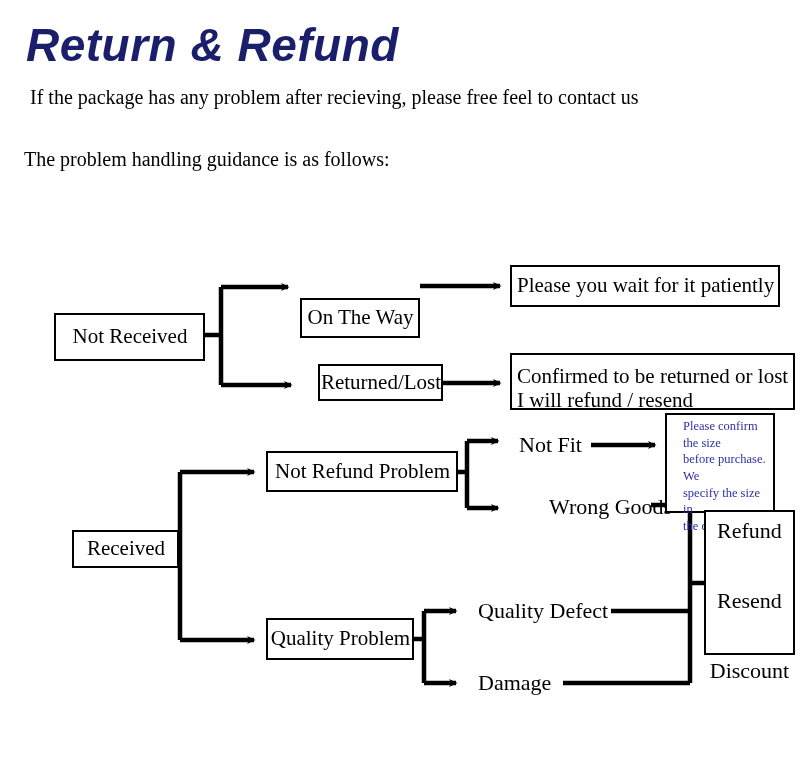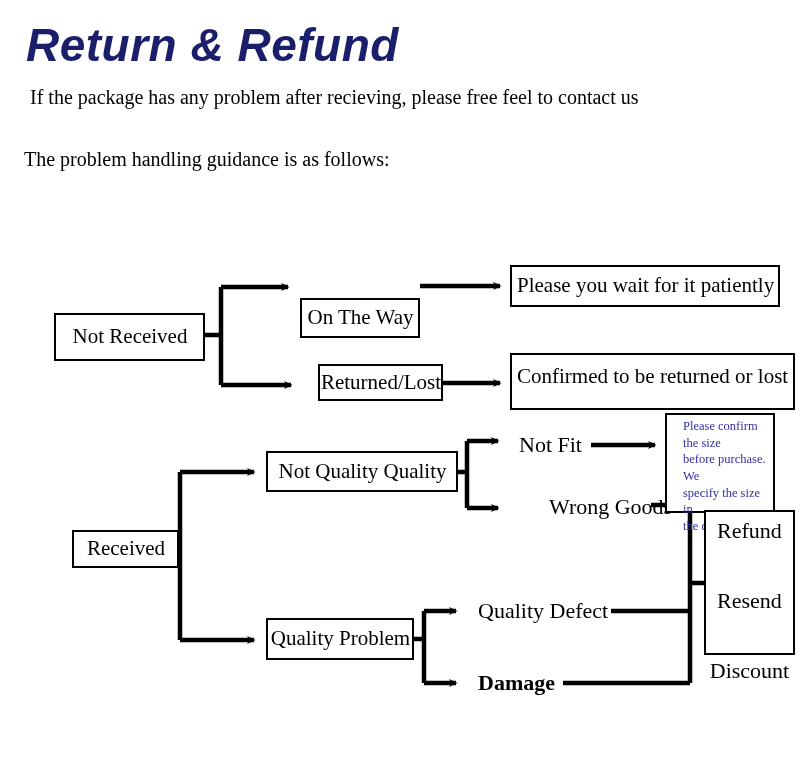--- a/index.html
+++ b/index.html
@@ -187,36 +187,37 @@
 
     <div class="node center" style="left:300px; top:266px; width:120px; height:40px;margin-top:32px;">On The Way</div>
 
     <div class="node center" style="left:318px; top:364px; width:125px; height:37px;">Returned/Lost</div>
 
     <div class="node" style="left:510px; top:265px; width:270px; height:42px;">Please you wait for it patiently</div>
 
     <div class="node multiline" style="left:510px; top:353px; width:285px; height:57px;">
       <div style="width:100%;">
         <div>Confirmed to be returned or lost</div>
+        <div>I will refund / resend</div>
       </div>
     </div>
 
     <div class="node center" style="left:72px; top:530px; width:107px; height:38px;">Received</div>
 
-    <div class="node center" style="left:266px; top:451px; width:192px; height:41px;">Not Quality Quality</div>
+    <div class="node center" style="left:266px; top:451px; width:192px; height:41px;">Not Refund Problem</div>
 
     <div class="node center" style="left:266px; top:618px; width:148px; height:42px;">Quality Problem</div>
 
     <div class="leaf" style="left:519px; top:432px;">Not Fit</div>
 
     <div class="leaf" style="left:533px; top:494px;margin-left:16px;">Wrong Goods</div>
 
     <div class="leaf" style="left:478px; top:598px;">Quality Defect</div>
 
-    <div class="leaf" style="left:478px; top:670px;font-weight:bold;">Damage</div>
+    <div class="leaf" style="left:478px; top:670px;">Damage</div>
 
     <div id="note-box" style="left:665px; top:413px; width:110px; height:100px;padding-left:16px;">
       <div>Please confirm the size</div>
       <div>before purchase.  We</div>
       <div>specify the size in</div>
       <div>the description.</div>
     </div>
 
     <div id="outcome-box" style="left:704px; top:510px; width:91px; height:145px;">
       <div class="outcome-item">Refund</div>

